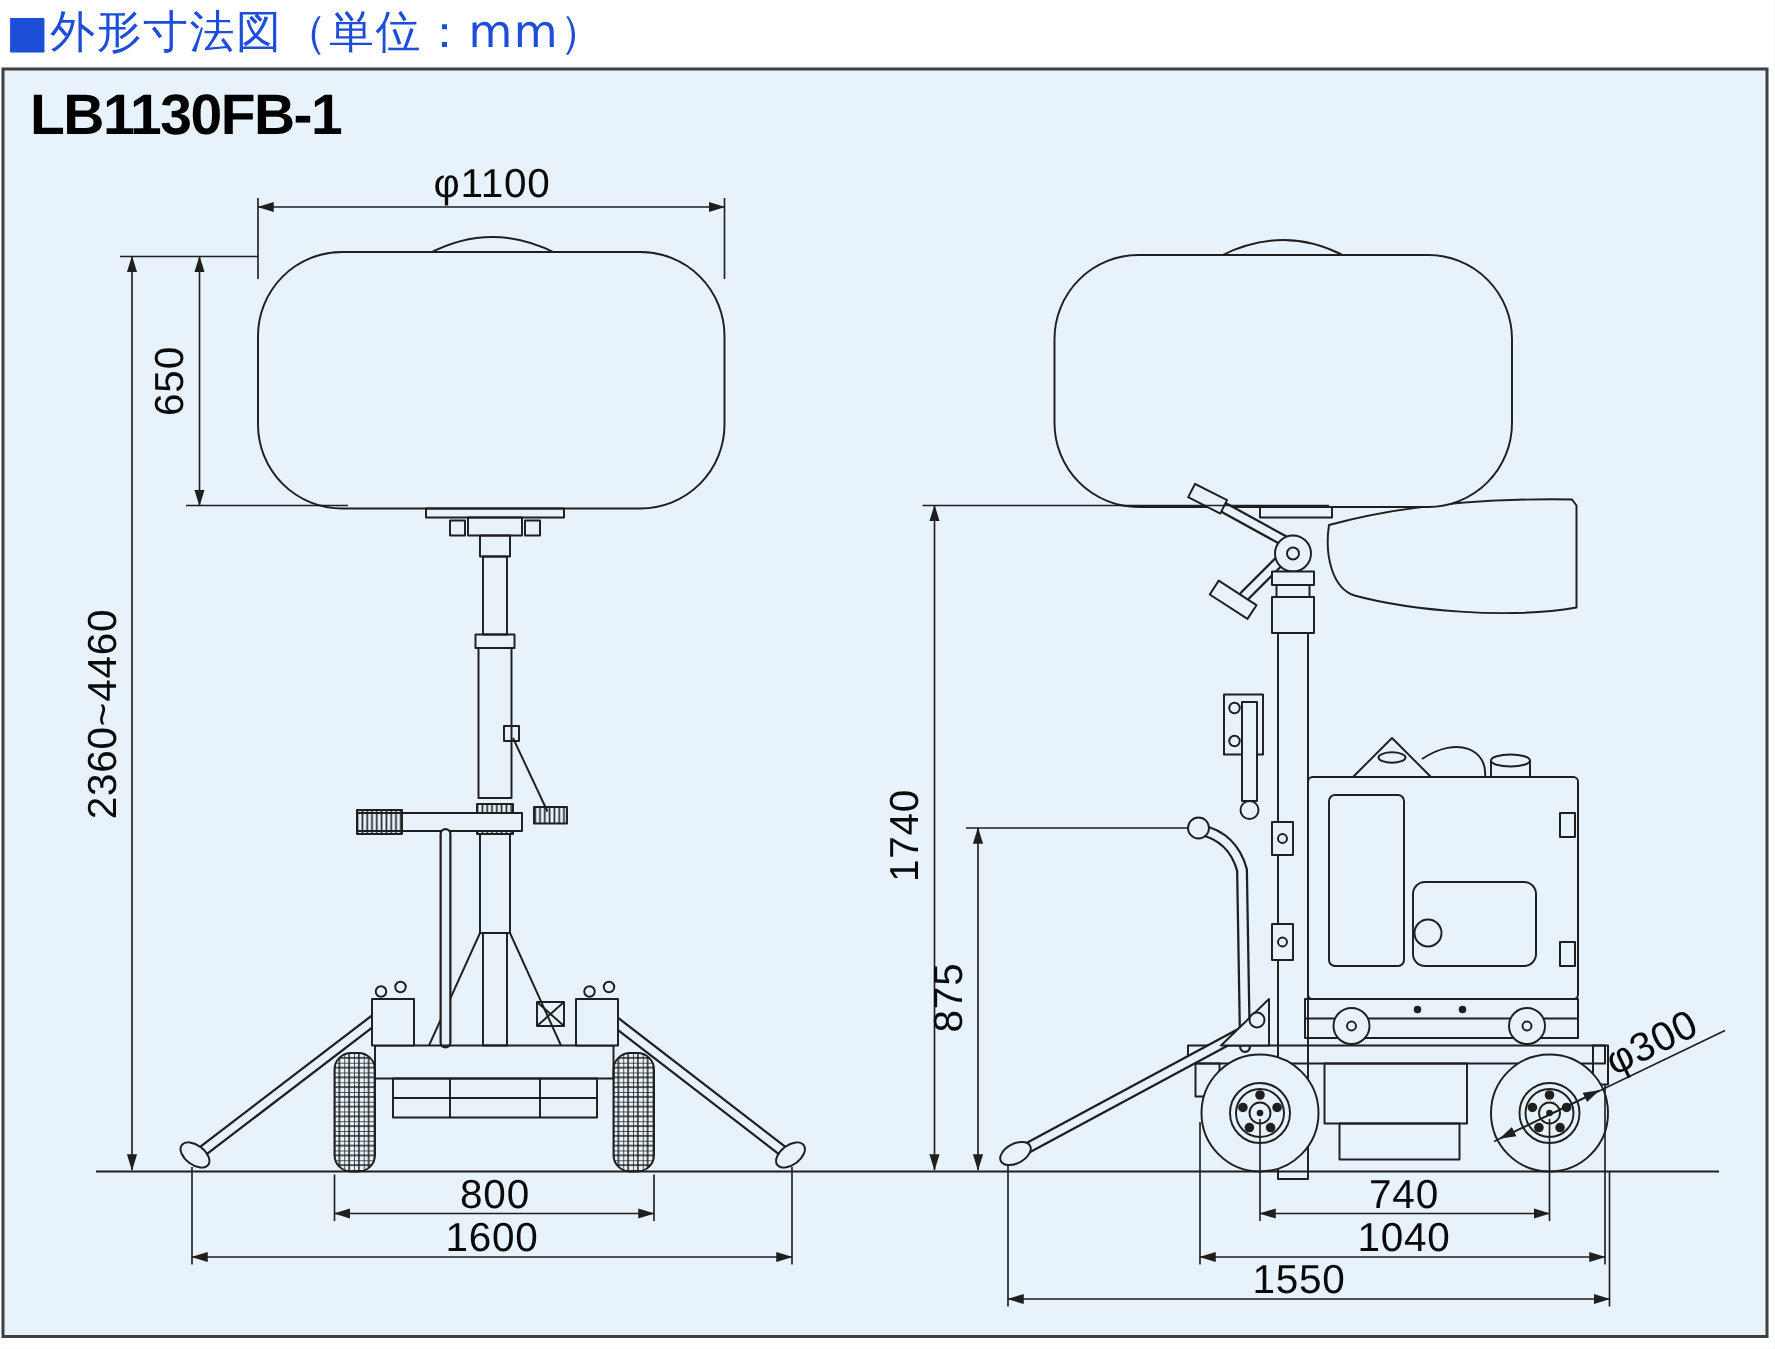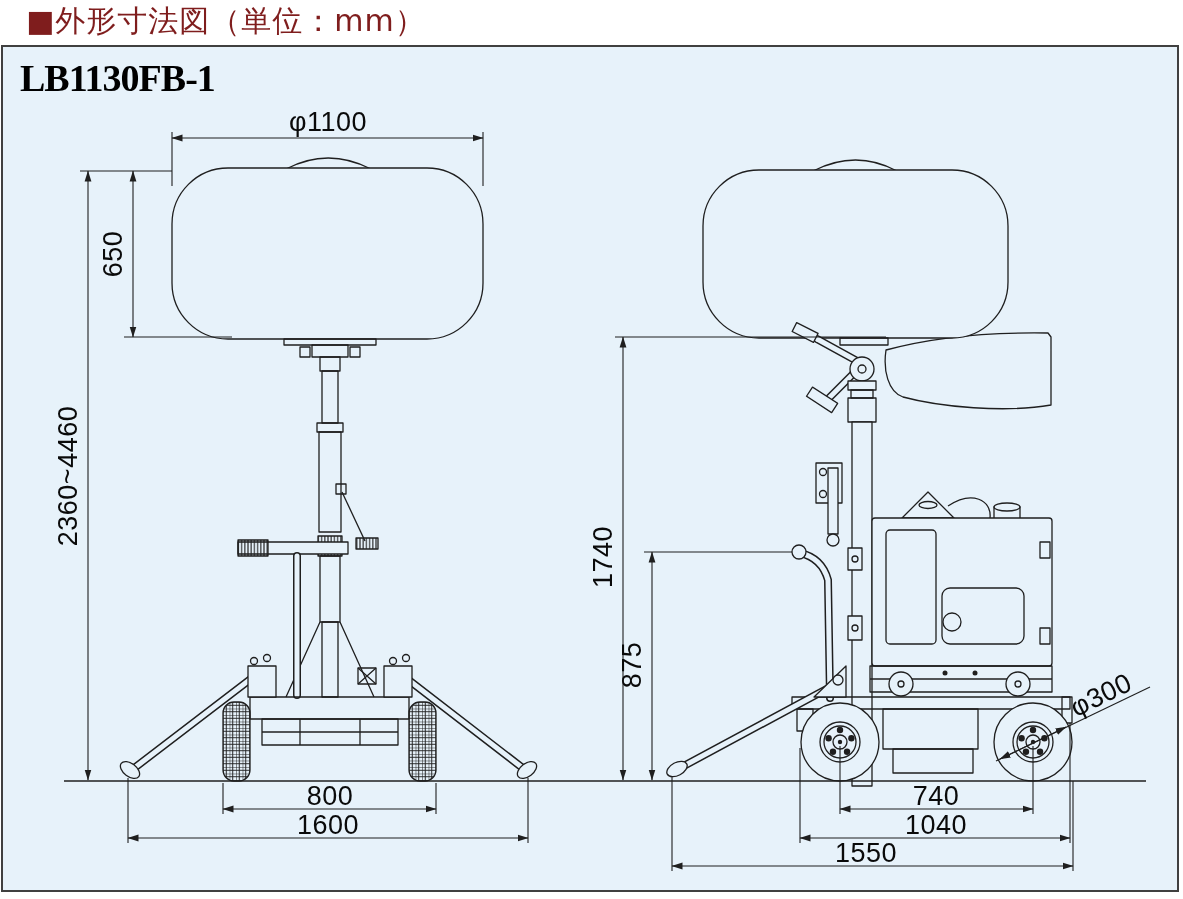--- a/index.html
+++ b/index.html
@@ -3,29 +3,29 @@
 <meta charset="utf-8">
 <style>
   html,body{margin:0;padding:0;}
   body{
     width:1183px;height:899px;position:relative;overflow:hidden;
     background:#ffffff;font-family:"Liberation Sans",sans-serif;
   }
   .page-title{
     position:absolute;left:4px;top:1px;
     font-family:"DejaVu Sans",sans-serif;
-    font-size:30px;font-weight:500;color:#7f1d1d;letter-spacing:1px;white-space:nowrap;margin-left:22px;
+    font-size:30px;font-weight:500;color:#1d4ed8;letter-spacing:1px;white-space:nowrap;
   }
   .panel{
     position:absolute;left:1px;top:45px;width:1178px;height:847px;
     box-sizing:border-box;border:2px solid #404040;background:#e7f2fa;
   }
   .model-label{
     position:absolute;left:20px;top:56px;
-    font-family:Liberation Serif, serif;font-weight:bold;
+    font-family:Liberation Sans, sans-serif;font-weight:bold;
     font-size:38px;color:#000;letter-spacing:-1px;white-space:nowrap;
   }
   svg.drawing{position:absolute;left:0;top:0;}
   .ln{stroke:#1f1f1f;stroke-width:1.3;fill:none;stroke-linejoin:round;}
   .lnf{stroke:#1f1f1f;stroke-width:1.3;fill:#e7f2fa;stroke-linejoin:round;}
   .dim{stroke:#1f1f1f;stroke-width:1.1;fill:none;}
   .tube-o{stroke:#1f1f1f;stroke-width:8;fill:none;stroke-linecap:round;}
   .tube-i{stroke:#e7f2fa;stroke-width:5;fill:none;stroke-linecap:round;}
   .dark{fill:#1f1f1f;stroke:none;}
   text.dimtxt{

